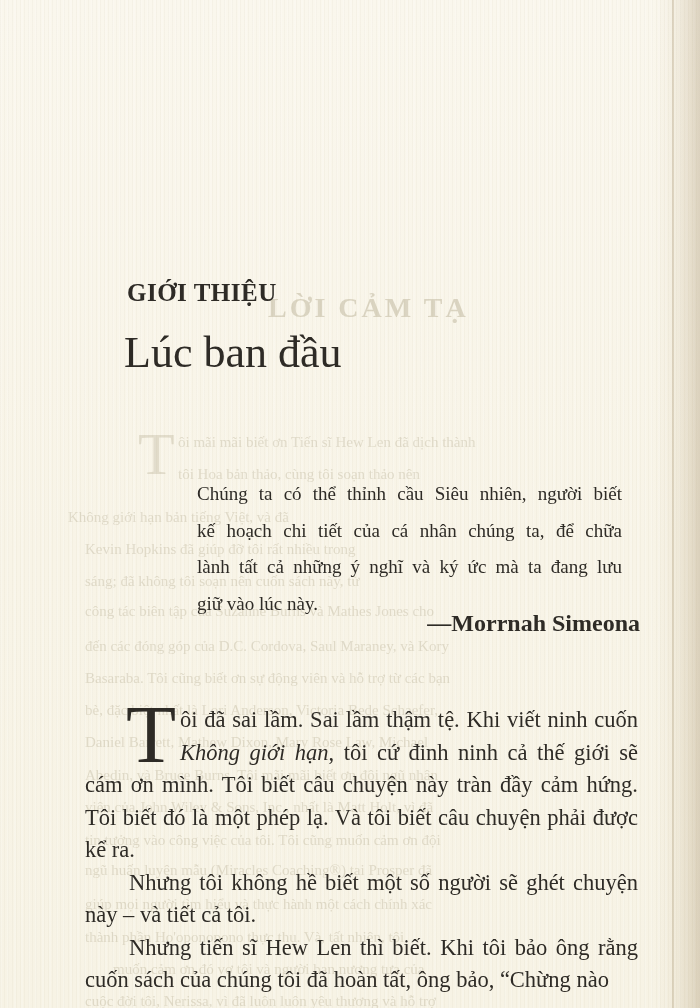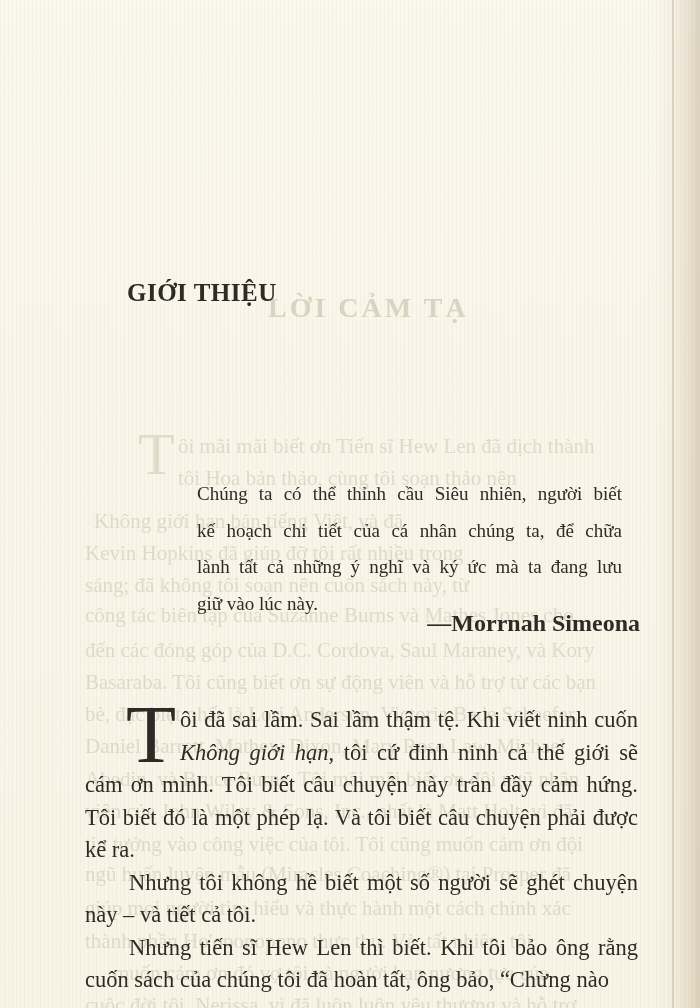--- a/index.html
+++ b/index.html
@@ -32,21 +32,21 @@
     position:absolute;left:268px;top:292px;
     font-size:28px;letter-spacing:3px;font-weight:bold;
     color:rgba(173,163,132,0.40);
   }
   .gdrop{
     position:absolute;left:138px;top:424px;
     font-size:60px;line-height:1;color:rgba(173,163,132,0.30);
   }
   .gline{
     position:absolute;white-space:nowrap;
-    font-size:21px;color:rgba(170,160,130,0.30);
+    font-size:15px;color:rgba(170,160,130,0.30);
   }
   
   .content{position:absolute;inset:0;color:#2e2b26;}
   .kicker{
     position:absolute;left:127px;top:279px;
     font-size:25px;font-weight:bold;letter-spacing:0.5px;
   }
   .title{
     position:absolute;left:124px;top:327px;
     font-size:44px;font-weight:normal;
@@ -79,41 +79,42 @@
 <div class="page">
 
   <div class="texture"></div>
 
   <div id="ghost-layer">
     <div class="gtitle">LỜI CẢM TẠ</div>
     <div class="gdrop">T</div>
 
   <div class="gline" style="left: 178px; top: 434px;">ôi mãi mãi biết ơn Tiến sĩ Hew Len đã dịch thành</div>
       <div class="gline" style="left: 178px; top: 466px;">tôi Hoa bản thảo, cùng tôi soạn thảo nên</div>
-      <div class="gline" style="left: 94px; top: 509px;">Không giới hạn bản tiếng Việt, và đã</div>
+      <div class="gline" style="left: 68px; top: 509px;">Không giới hạn bản tiếng Việt, và đã</div>
       <div class="gline" style="left: 85px; top: 541px;">Kevin Hopkins đã giúp đỡ tôi rất nhiều trong</div>
       <div class="gline" style="left: 85px; top: 573px;">sáng; đã không tôi soạn nên cuốn sách này, từ</div>
       <div class="gline" style="left: 85px; top: 603px;">công tác biên tập của Suzanne Burns và Mathes Jones cho</div>
       <div class="gline" style="left: 85px; top: 638px;">đến các đóng góp của D.C. Cordova, Saul Maraney, và Kory</div>
       <div class="gline" style="left: 85px; top: 670px;">Basaraba. Tôi cũng biết ơn sự động viên và hỗ trợ từ các bạn</div>
       <div class="gline" style="left: 85px; top: 702px;">bè, đặc biệt nhất là Lori Anderson, Victoria Bede Schaefer,</div>
       <div class="gline" style="left: 85px; top: 734px;">Daniel Barrett, Mathew Dixon, Mary Rose Law, Michael</div>
       <div class="gline" style="left: 85px; top: 767px;">Abedin, và Bruce Burns. Tôi mãi mãi biết ơn đội ngũ nhân</div>
       <div class="gline" style="left: 85px; top: 799px;">viên của John Wiley &amp; Sons, Inc., nhất là Matt Holt, vì đã</div>
       <div class="gline" style="left: 85px; top: 832px;">tin tưởng vào công việc của tôi. Tôi cũng muốn cảm ơn đội</div>
       <div class="gline" style="left: 85px; top: 862px;">ngũ huấn luyện mẫu (Miracles Coaching®) tại Prosper đã</div>
       <div class="gline" style="left: 85px; top: 896px;">giúp mọi người tìm hiểu và thực hành một cách chính xác</div>
       <div class="gline" style="left: 85px; top: 929px;">thành phần Ho'oponopono thực thụ. Và, tất nhiên, tôi</div>
       <div class="gline" style="left: 85px; top: 961px; margin-left: 28px;">muốn cảm ơn đó vợ tôi và người bạn nương tựa của</div>
       <div class="gline" style="left: 85px; top: 993px;">cuộc đời tôi, Nerissa, vì đã luôn luôn yêu thương và hỗ trợ</div>
     </div>
 
   <div class="content">
 
     <div class="kicker">GIỚI THIỆU</div>
+    <div class="title">Lúc ban đầu</div>
 
     <div class="quote">
       <div class="jline">Chúng ta có thể thỉnh cầu Siêu nhiên, người biết</div>
       <div class="jline">kế hoạch chi tiết của cá nhân chúng ta, để chữa</div>
       <div class="jline">lành tất cả những ý nghĩ và ký ức mà ta đang lưu</div>
       <div class="lline">giữ vào lúc này.</div>
     </div>
 
     <div class="attribution">—Morrnah Simeona</div>
 

